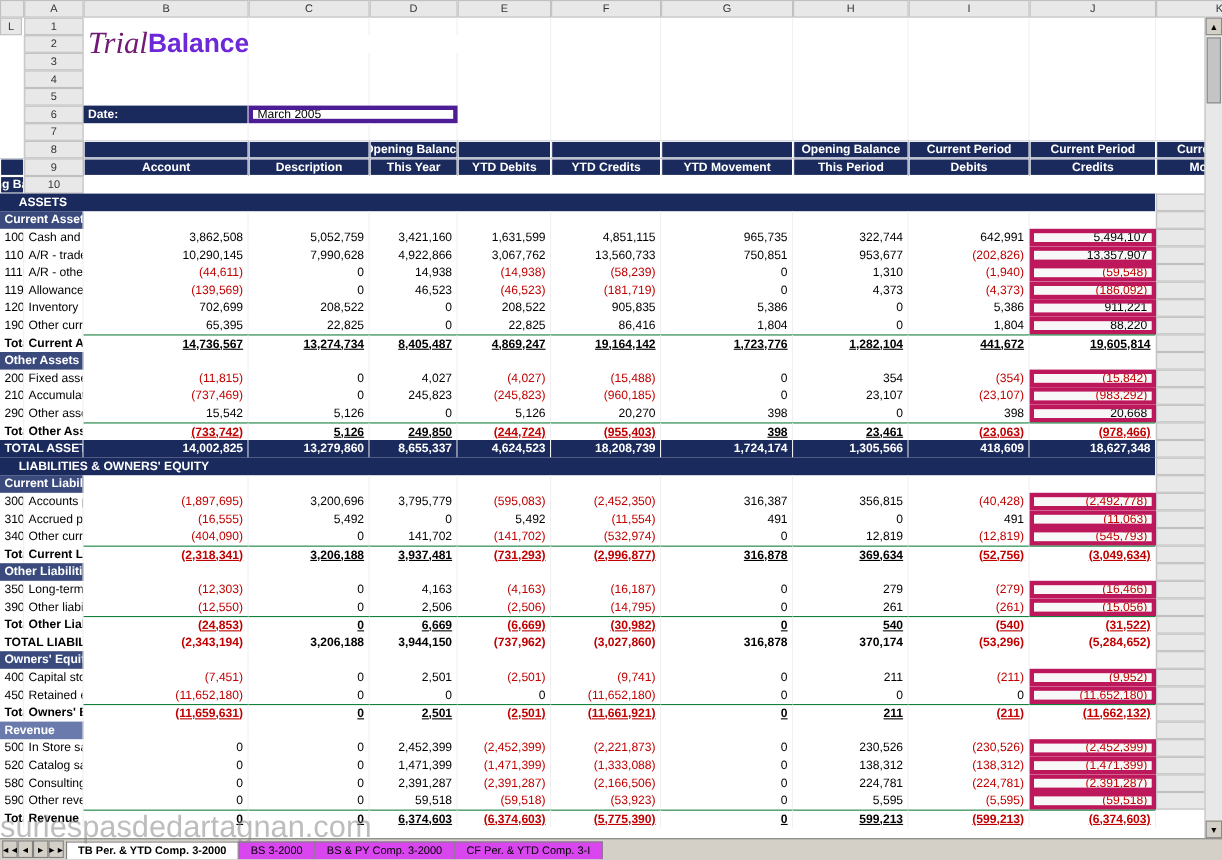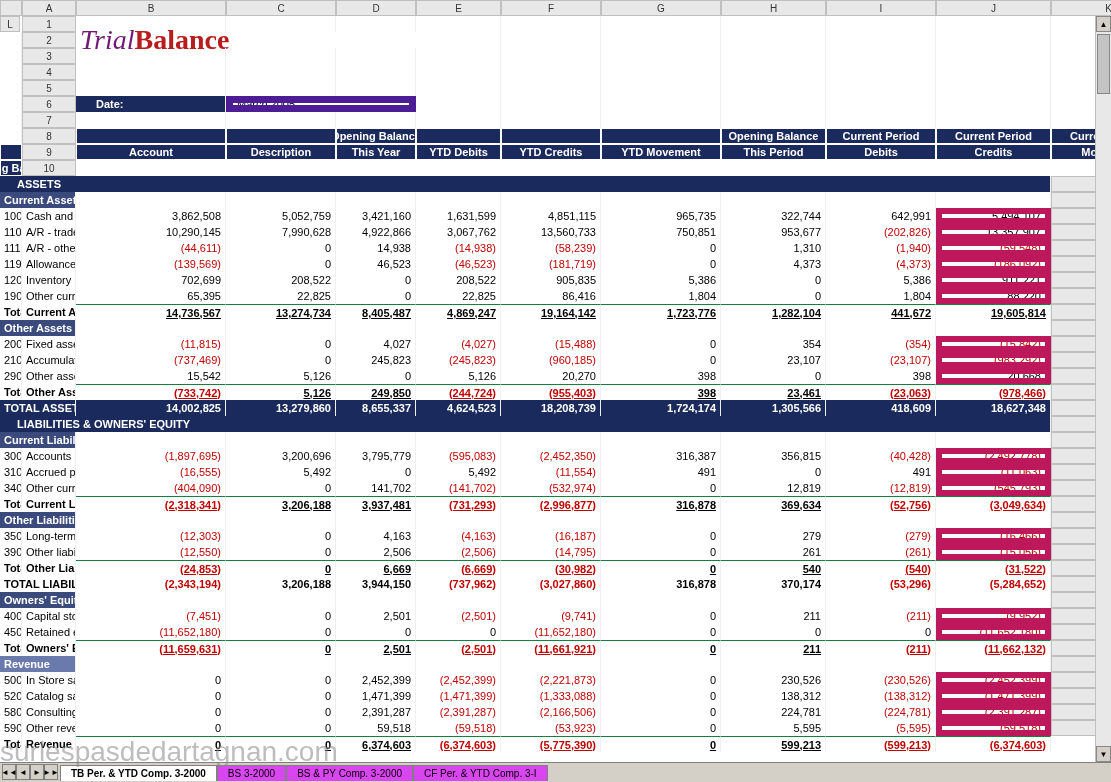--- a/index.html
+++ b/index.html
@@ -40,31 +40,31 @@
 .cell {
   border-right: 1px solid #f0f0f0;
   padding: 1px 4px 1px 4px;
   white-space: nowrap;
   overflow: hidden;
   display: flex;
   align-items: center;
 }
 .cell.right { justify-content: flex-end; }
 .title-trial { font-family: 'Times New Roman', serif; font-style: italic; color: #701a75; font-size: 28px; font-weight: normal; }
-.title-balance { font-family: Liberation Serif, serif; color: #b91c1c; font-size: 28px; font-weight: bold; }
-.date-label { background: #1a2a5c; color: #fff; font-weight: bold; padding: 1px 20px; }
-.date-val { background: #fff; border: 7px solid #4c1d95; padding: 1px 4px; }
+.title-balance { font-family: Liberation Sans, sans-serif; color: #6d28d9; font-size: 24px; font-weight: bold; }
+.date-label { background: #1a2a5c; color: #fff; font-weight: bold; padding: 1px 4px; }
+.date-val { background: #fff; border: 4px solid #4c1d95; padding: 1px 4px; }
 .hdr-dark { background: #1a2a5c; color: #fff; font-weight: bold; text-align: center; border: 1px solid #fff; justify-content: center; }
 .section-hdr { background: #1a2a5c; color: #fff; font-weight: bold; padding-left: 17px; }
 .sub-hdr { background: #3a4a7c; color: #fff; font-weight: bold; padding-left: 4px; }
 .sub-hdr-light { background: #6a7aac; color: #fff; font-weight: bold; padding-left: 4px; }
 .neg { color: #c00000; }
 .bold { font-weight: bold; }
 .tot-row { font-weight: bold; background: #1a2a5c; color: #fff; }
-.boxed { border: 6px solid #be185d; background: #f8f8f8; }
+.boxed { border: 4px solid #be185d; background: #f8f8f8; }
 .bordtop { border-top: 1px solid #15803d; text-decoration: underline; }
 .tabs {
   position: absolute;
   bottom: 0;
   left: 0;
   right: 0;
   height: 20px;
   background: #d4d0c8;
   display: flex;
   align-items: center;

